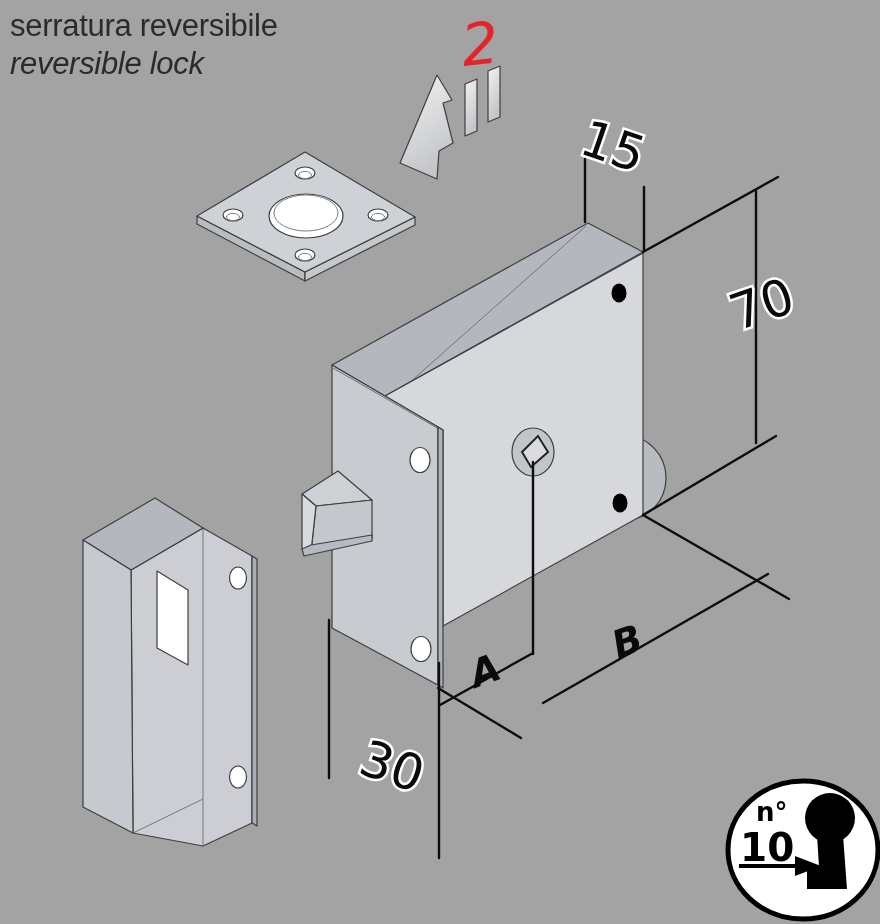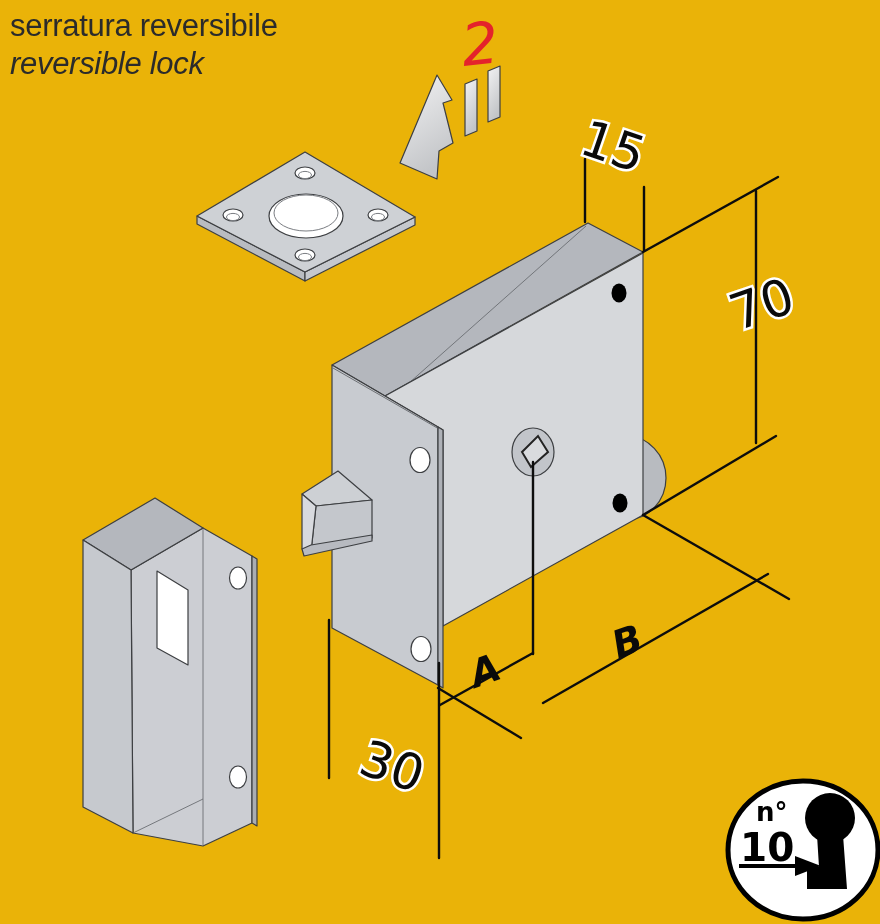--- a/index.html
+++ b/index.html
@@ -1,16 +1,16 @@
 <!DOCTYPE html>
 <html><head>
 <meta charset="utf-8">
 <style>
   html,body{margin:0;padding:0;background:#ffffff;}
-  .stage{position:relative;width:880px;height:924px;background:#eab308;overflow:hidden;
+  .stage{position:relative;width:880px;height:924px;background:#a3a3a3;overflow:hidden;
          font-family:"Liberation Sans",sans-serif;}
   svg text{user-select:none;}
   .title-line1{font-family:"Liberation Sans",sans-serif;font-size:31px;fill:#2b2b2b;letter-spacing:-0.3px;}
   .title-line2{font-family:"Liberation Sans",sans-serif;font-size:31px;font-style:italic;fill:#2b2b2b;letter-spacing:-0.3px;}
   .step-num{font-family:"DejaVu Sans",sans-serif;font-size:58px;font-style:italic;font-weight:500;}
   .dim-num{font-family:"DejaVu Sans",sans-serif;font-size:50px;fill:#0a0a0a;
            paint-order:stroke;stroke:#ffffff;stroke-width:5px;}
   .dim-letter{font-family:"DejaVu Sans",sans-serif;font-size:38px;font-weight:bold;font-style:italic;fill:#0a0a0a;}
   .badge-prefix{font-family:"DejaVu Sans",sans-serif;font-size:26px;font-weight:bold;fill:#000;}
   .badge-value{font-family:"DejaVu Sans",sans-serif;font-size:39px;font-weight:bold;fill:#000;}

